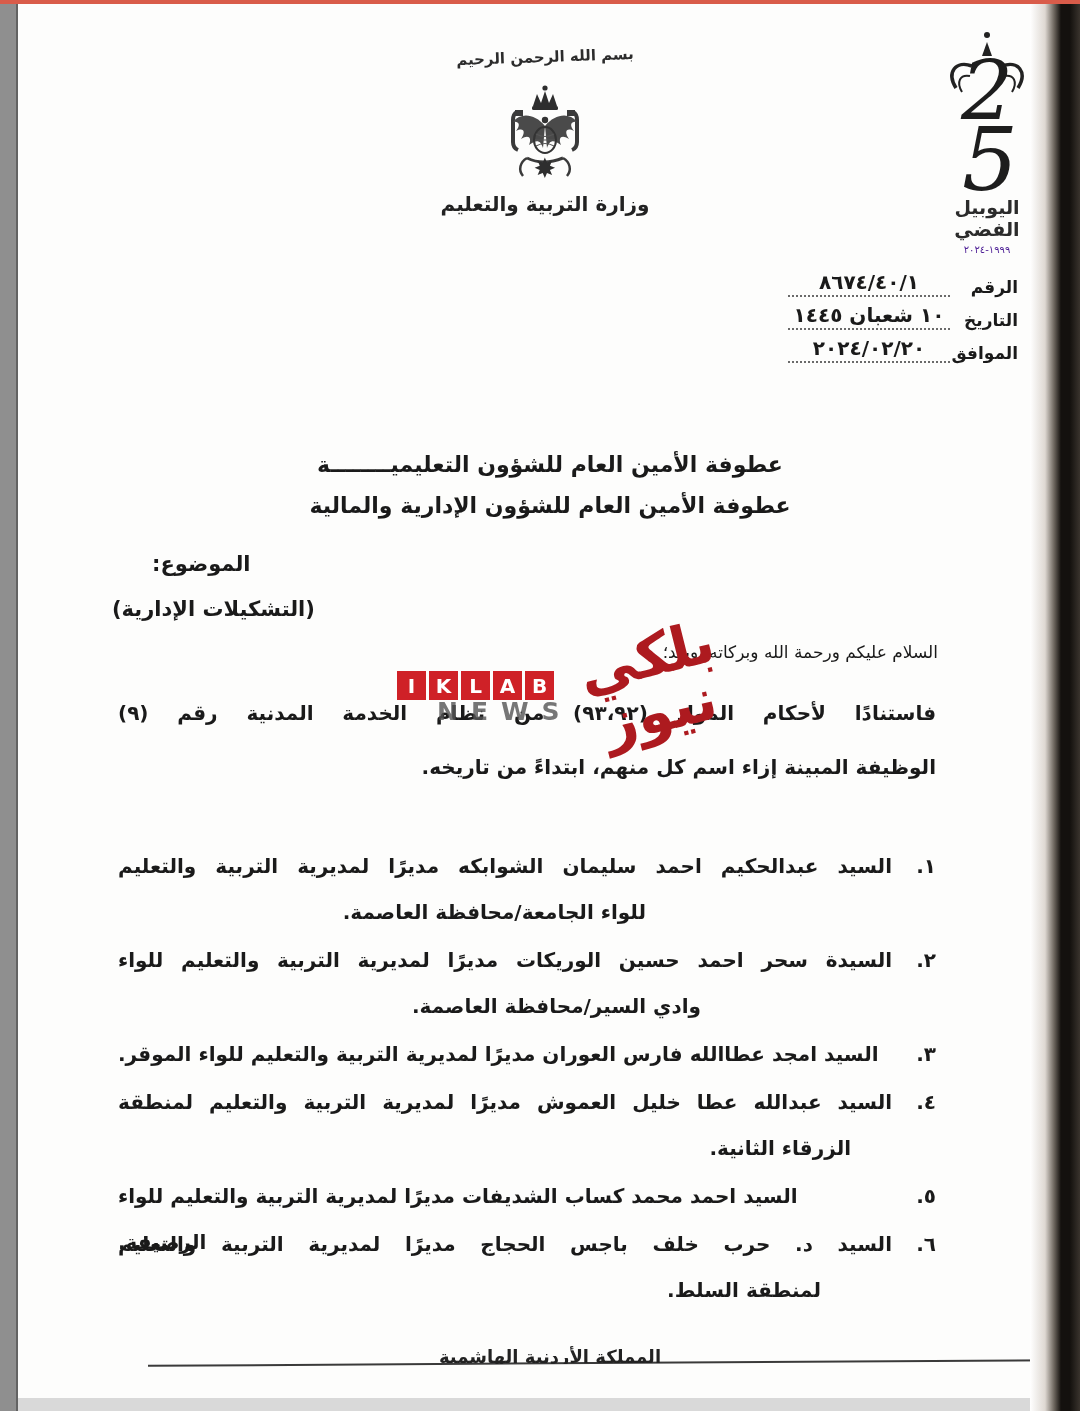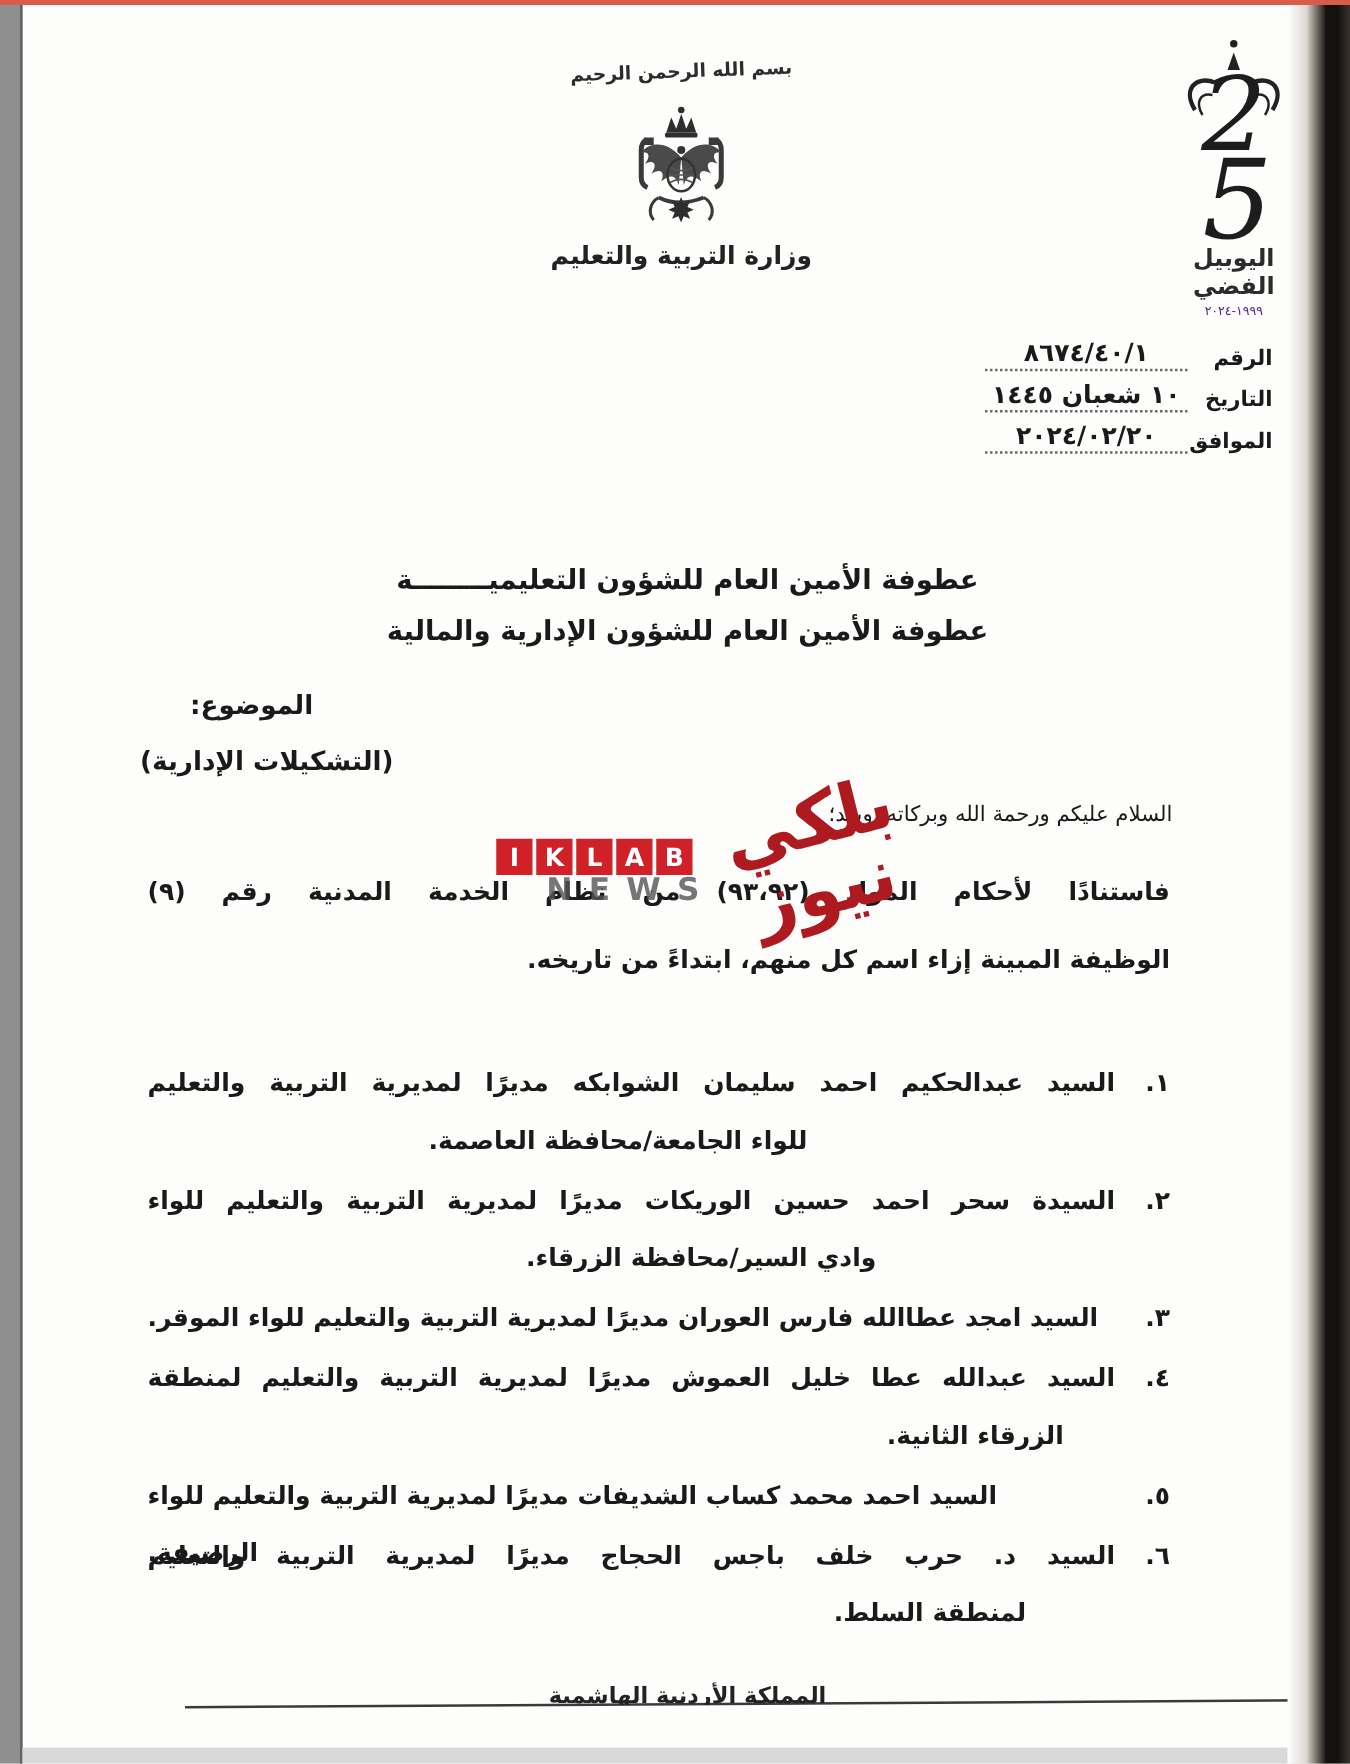--- a/index.html
+++ b/index.html
@@ -167,21 +167,21 @@
       <span class="txt">السيد عبدالحكيم احمد سليمان الشوابكه مديرًا لمديرية التربية والتعليم</span>
     </div>
     <div class="iline l2" style="padding-right:290px;">للواء الجامعة/محافظة العاصمة.</div>
   </div>
 
   <div class="item">
     <div class="iline l1">
       <span class="num">٢.</span>
       <span class="txt">السيدة سحر احمد حسين الوريكات مديرًا لمديرية التربية والتعليم للواء</span>
     </div>
-    <div class="iline l2" style="padding-right:235px;">وادي السير/محافظة الزرقاء.</div>
+    <div class="iline l2" style="padding-right:235px;">وادي السير/محافظة العاصمة.</div>
   </div>
 
   <div class="item">
     <div class="iline l1">
       <span class="num">٣.</span>
       <span class="txt-r">السيد امجد عطاالله فارس العوران مديرًا لمديرية التربية والتعليم للواء الموقر.</span>
     </div>
   </div>
 
   <div class="item">

